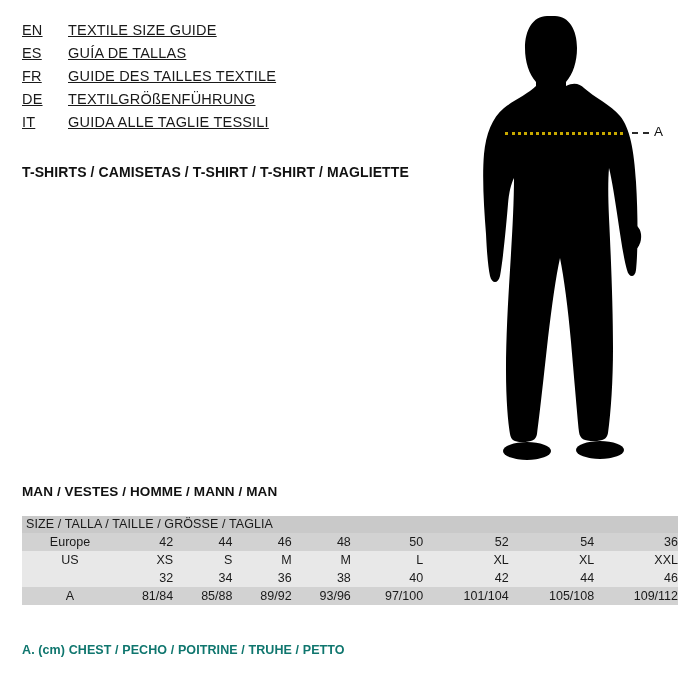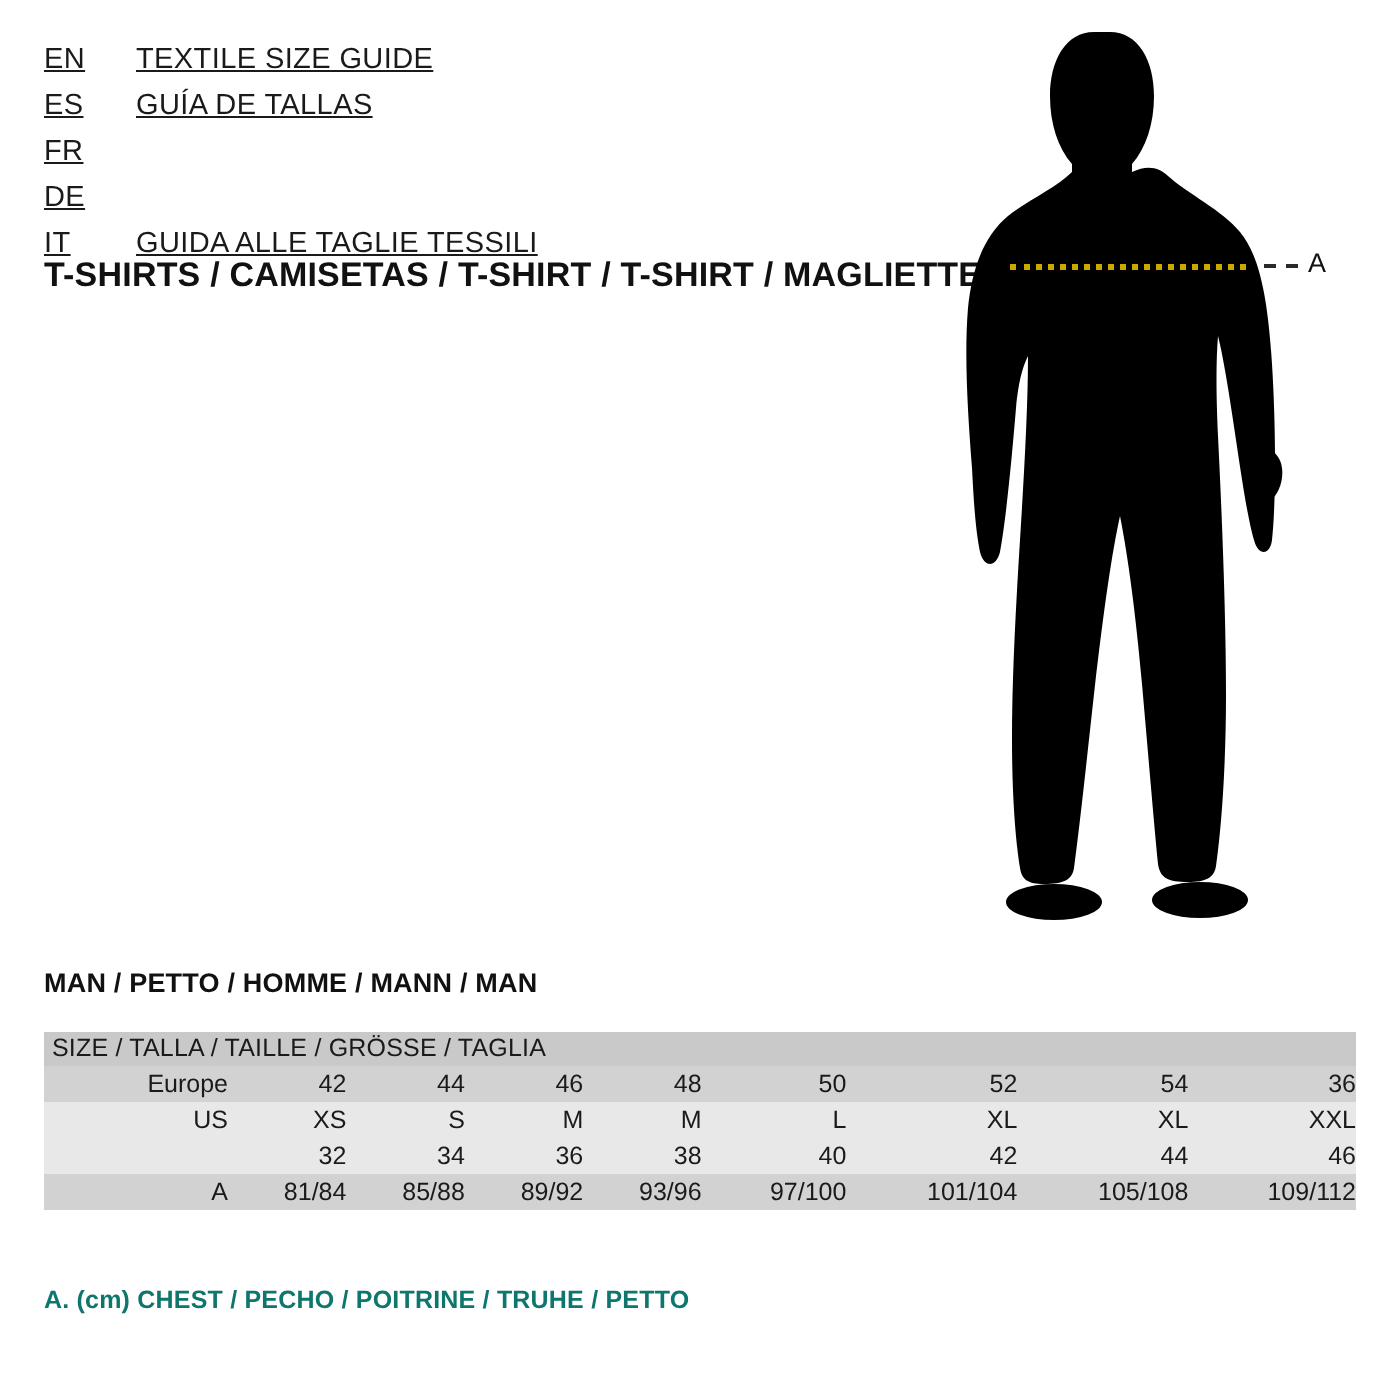--- a/index.html
+++ b/index.html
@@ -45,26 +45,27 @@
   }
 
   
   .garment-block {
     position: absolute;
     left: 22px;
     top: 128px;
     width: 470px;
   }
   .garment-line {
-    font-size: 17px;
+    font-size: 14px;
     font-weight: bold;
     letter-spacing: 0.1px;
     margin-bottom: 5px;
     white-space: nowrap;
     color: #111;
+    margin-top: 36px;
   }
 
   
   .figure-wrap {
     position: absolute;
     left: 470px;
     top: 8px;
     width: 220px;
     height: 460px;
   }
@@ -134,21 +135,21 @@
     letter-spacing: 0.1px;
     margin-top: 36px;
   }
   .size-table tr.band-dark td {
     background: #d2d2d2;
   }
   .size-table tr.band-light td {
     background: #e8e8e8;
   }
   .size-table td.rowlabel {
-    text-align: right;
+    text-align: center;
     padding-left: 4px;
     width: 92px;
   }
 
   
   .footnote {
     position: absolute;
     left: 22px;
     top: 643px;
     font-size: 12.5px;
@@ -164,23 +165,25 @@
   <div class="lang-row">
     <span class="lang-code">EN</span>
     <span class="lang-title">TEXTILE SIZE GUIDE</span>
   </div>
   <div class="lang-row">
     <span class="lang-code">ES</span>
     <span class="lang-title">GUÍA DE TALLAS</span>
   </div>
   <div class="lang-row">
     <span class="lang-code">FR</span>
+    <span class="lang-title">GUIDE DES TAILLES TEXTILE</span>
   </div>
   <div class="lang-row">
     <span class="lang-code">DE</span>
+    <span class="lang-title">TEXTILGRÖßENFÜHRUNG</span>
   </div>
   <div class="lang-row">
     <span class="lang-code">IT</span>
     <span class="lang-title">GUIDA ALLE TAGLIE TESSILI</span>
   </div>
 </div>
 
 <div class="garment-block">
   <div class="garment-line">T-SHIRTS / CAMISETAS / T-SHIRT / T-SHIRT / MAGLIETTE</div>
 </div>
@@ -227,21 +230,21 @@
 
     <ellipse cx="57" cy="443" rx="24" ry="9" fill="#000"></ellipse>
     <ellipse cx="130" cy="442" rx="24" ry="9" fill="#000"></ellipse>
   </svg>
 </div>
 
 <div class="chest-line"></div>
 <div class="chest-dashes"></div>
 <div class="chest-label">A</div>
 
-<div class="man-label">MAN / PETTO / HOMME / MANN / MAN</div>
+<div class="man-label">MAN / VESTES / HOMME / MANN / MAN</div>
 
 <table class="size-table">
   <thead>
     <tr class="hdr-row">
       <th colspan="9">SIZE / TALLA / TAILLE / GRÖSSE / TAGLIA</th>
     </tr>
   </thead>
   <tbody>
     <tr class="band-dark">
       <td class="rowlabel">Europe</td>

